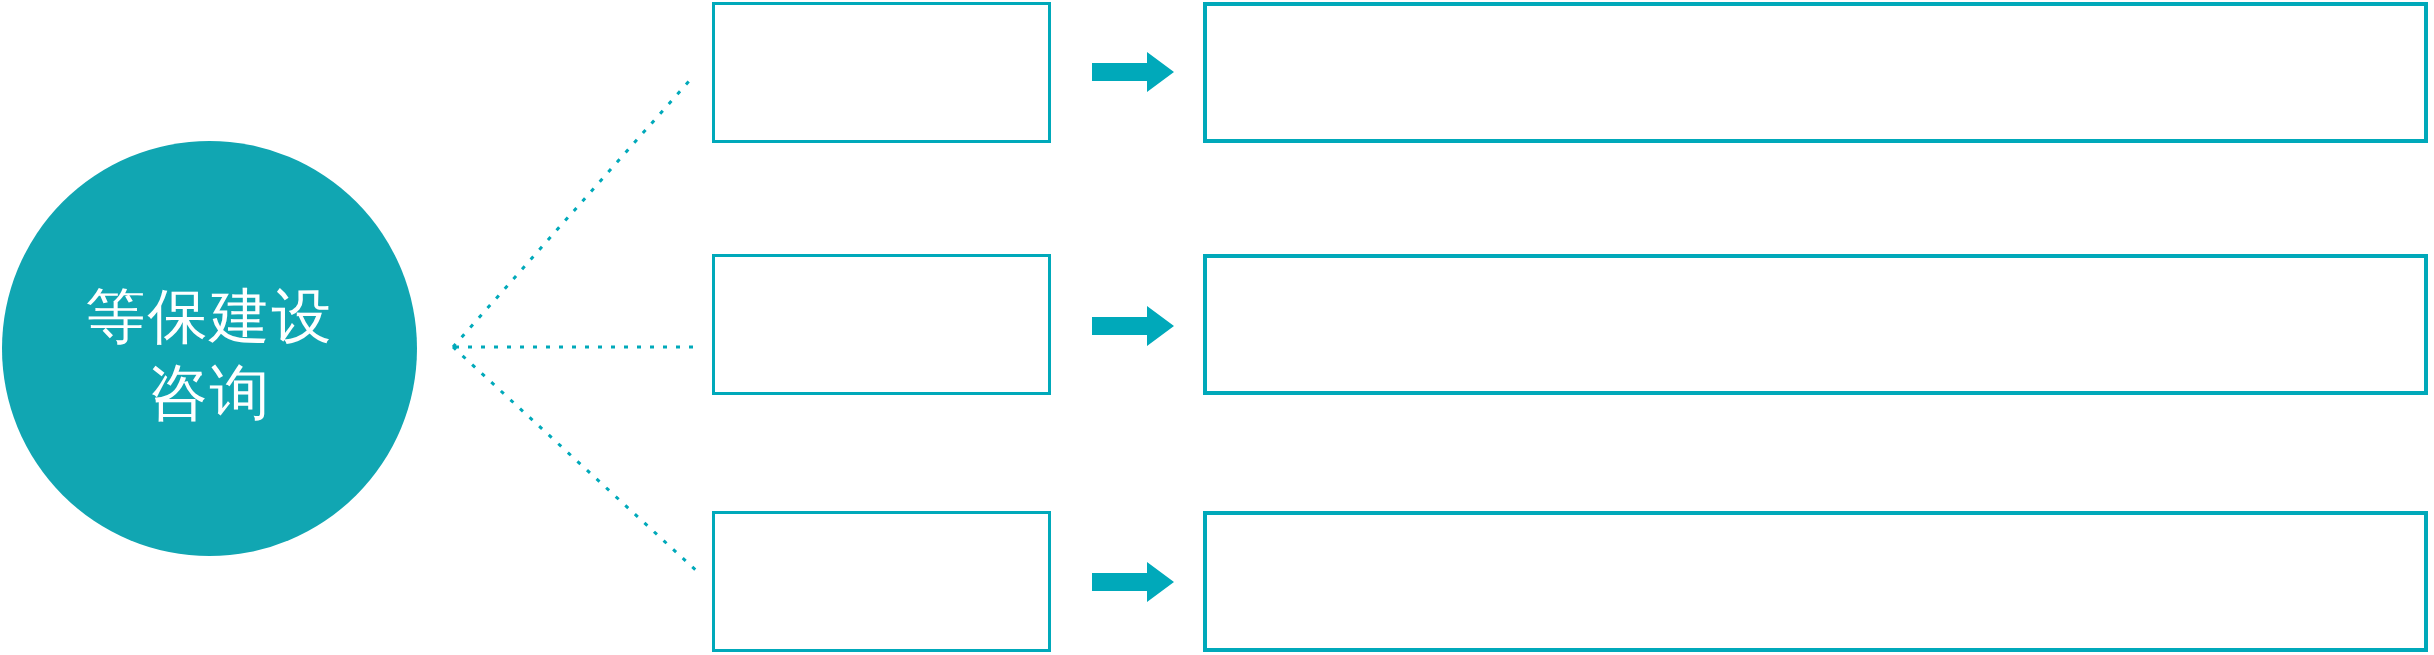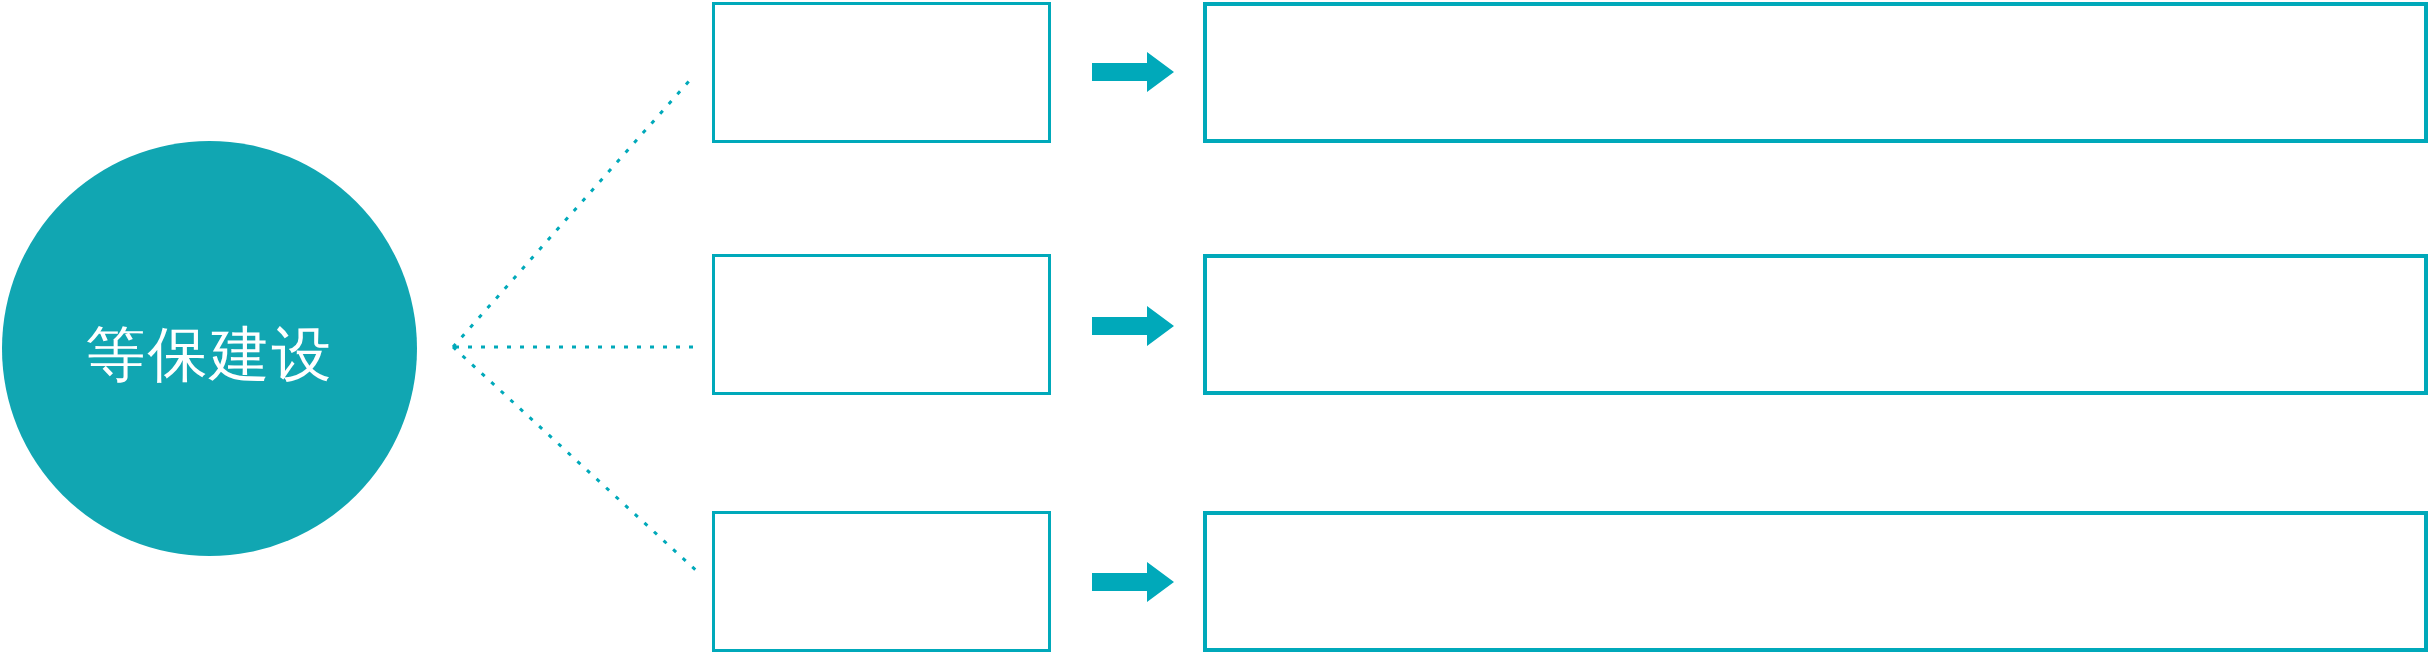--- a/index.html
+++ b/index.html
@@ -87,20 +87,21 @@
 
   <svg class="connectors" viewBox="0 0 2434 655" xmlns="http://www.w3.org/2000/svg" aria-hidden="true">
     <line x1="453" y1="347" x2="690" y2="80"></line>
     <line x1="455" y1="347" x2="700" y2="347"></line>
     <line x1="453" y1="347" x2="700" y2="574"></line>
   </svg>
 
   <div class="topic-circle">
     <div class="label">
       <span>等保建设</span>
+      <span>咨询</span>
     </div>
   </div>
 
   <div class="category-box row1"></div>
   <svg class="arrow a1" viewBox="0 0 82 40" xmlns="http://www.w3.org/2000/svg" aria-hidden="true">
     <polygon points="0,11 55,11 55,0 82,20 55,40 55,29 0,29"></polygon>
   </svg>
   <div class="detail-box row1"></div>
 
   <div class="category-box row2"></div>

